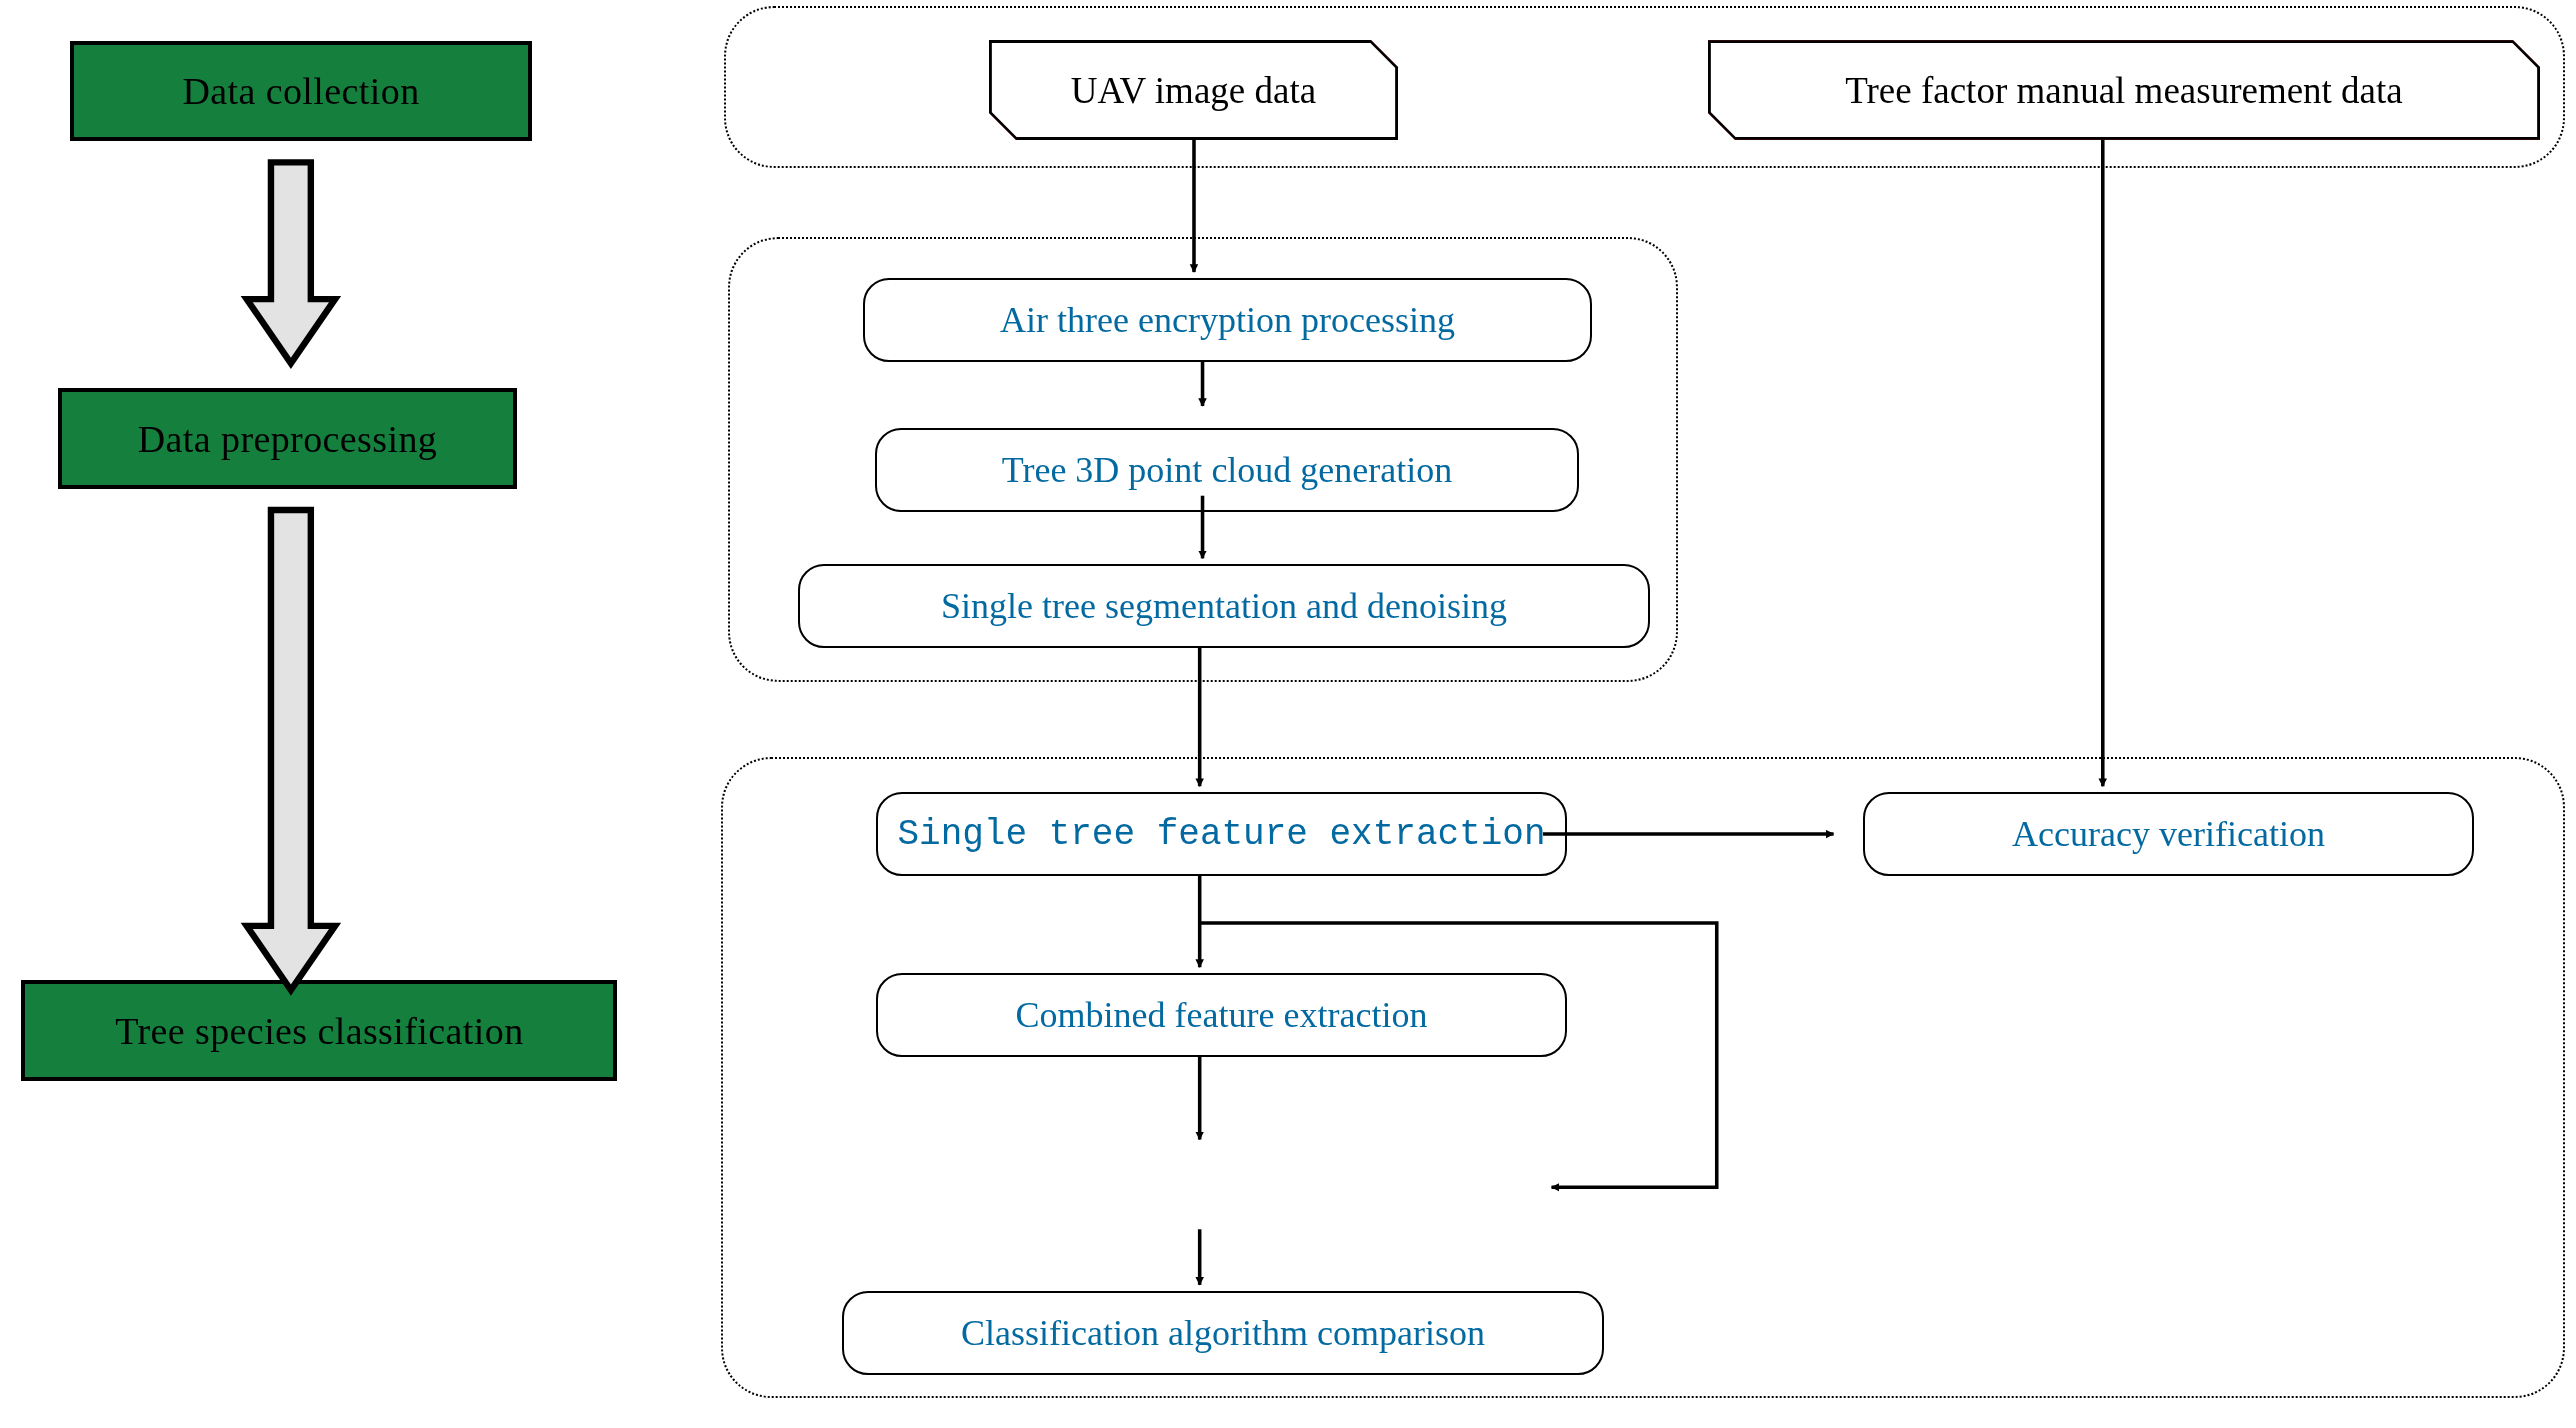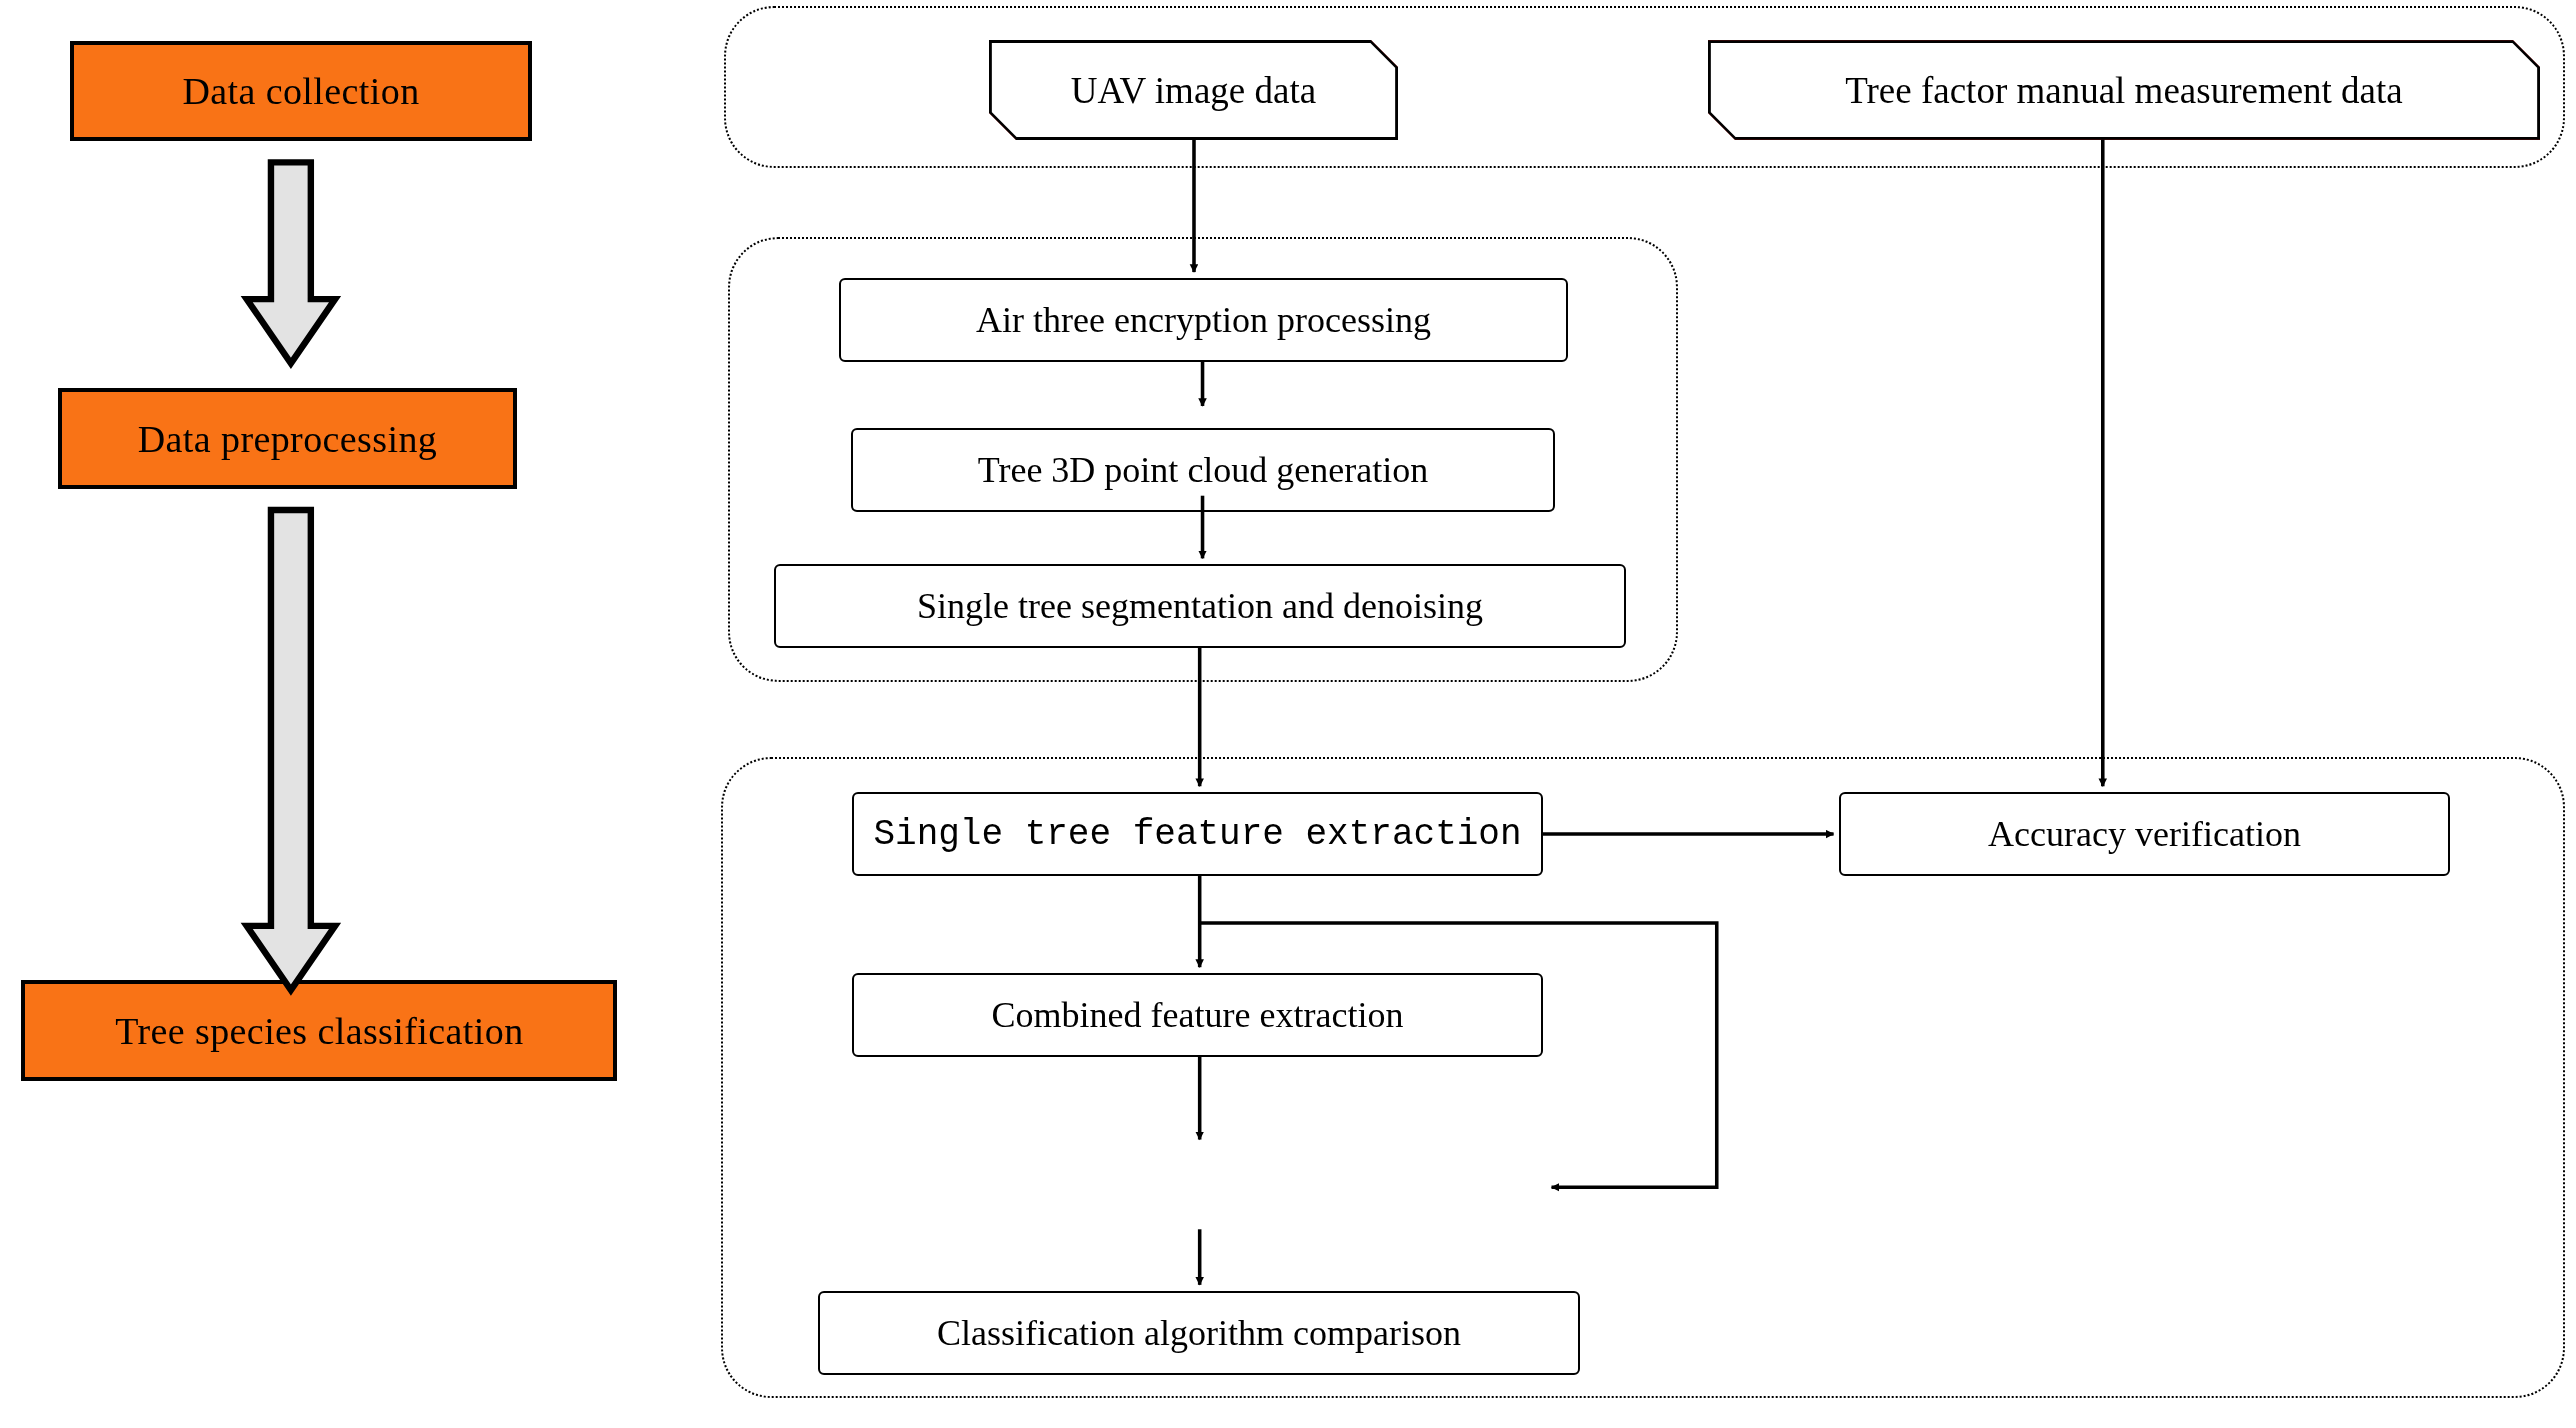--- a/index.html
+++ b/index.html
@@ -8,41 +8,42 @@
     width:2576px;height:1428px;
     font-family:"Liberation Serif","DejaVu Serif",serif;
     position:relative;overflow:hidden;
   }
   #canvas{position:absolute;left:0;top:0;width:2576px;height:1428px;}
   svg.layer{position:absolute;left:0;top:0;width:2576px;height:1428px;pointer-events:none;}
 
   
   .stage-box{
     position:absolute;
-    background:#f97316;
+    background:#15803d;
     border:4.3px solid #000000;
     box-sizing:border-box;
     display:flex;align-items:center;justify-content:center;
     color:#000;
     font-size:38px;
     letter-spacing:0.4px;
     white-space:nowrap;
   }
 
   
   .proc-box{
     position:absolute;
     background:#ffffff;
     border:2.8px solid #000000;
-    border-radius:6px;
+    border-radius:26px;
     box-sizing:border-box;
     display:flex;align-items:center;justify-content:center;
-    color:#000000;
+    color:#0369a1;
     font-size:36px;
     white-space:nowrap;
+    margin-left:24px;
   }
 
   
   .data-box{
     position:absolute;
     box-sizing:border-box;
     display:flex;align-items:center;justify-content:center;
     color:#000;
     font-size:37px;
     white-space:nowrap;

